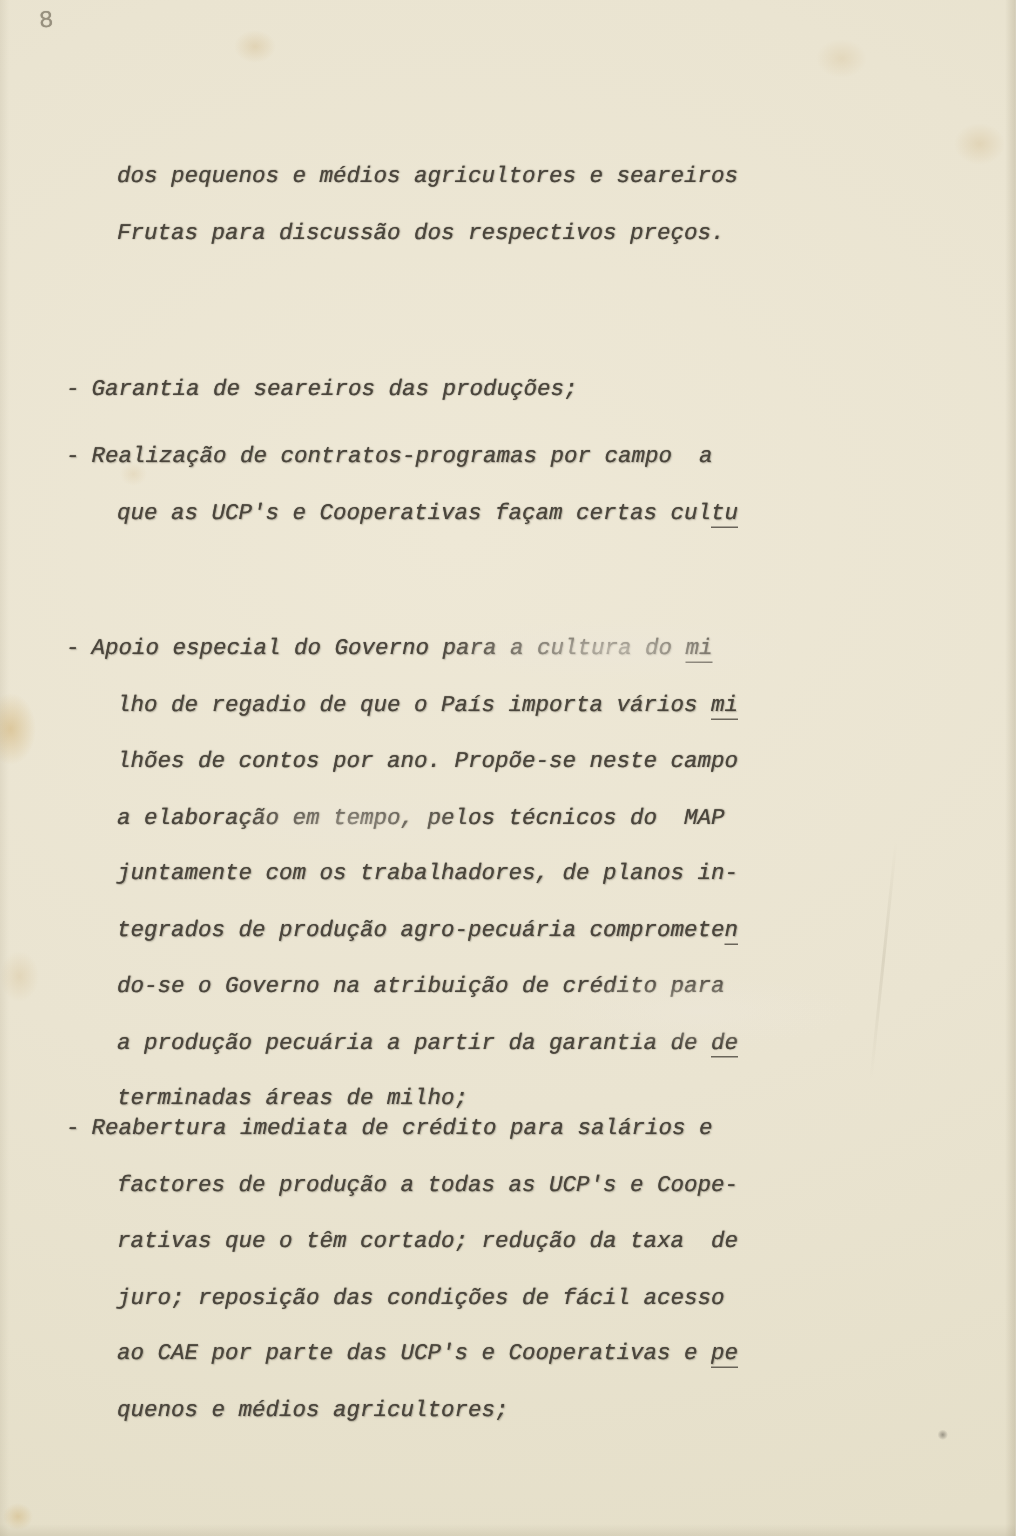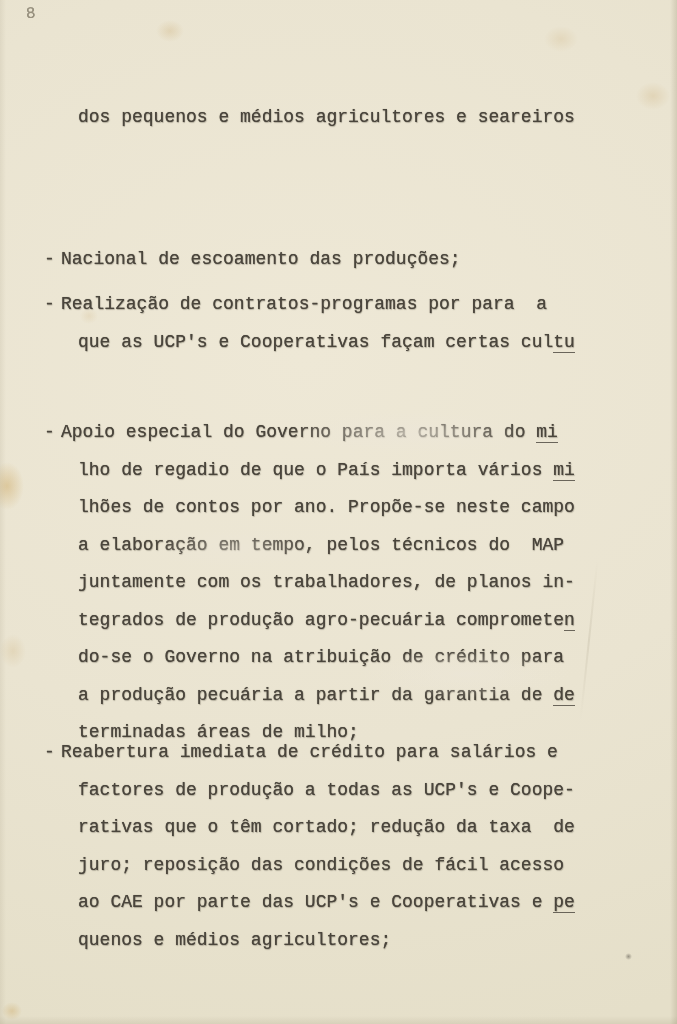--- a/index.html
+++ b/index.html
@@ -16,26 +16,27 @@
     font-family:"Liberation Mono","DejaVu Sans Mono",monospace;
   }
   .page-number{
     position:absolute;left:26px;top:5px;
     font-size:16px;color:#97907e;
     text-shadow:0 0 0.6px rgba(140,132,115,0.8);
     transform:rotate(-4deg);
   }
   .tblock{
     position:absolute;
-    font-size:18px;
+    font-size:15px;
     line-height:37.5px;
     color:#4a453c;
     letter-spacing:0px;
     text-shadow:0 0 0.7px rgba(74,69,60,0.85), 0.6px 0.5px 1px rgba(90,84,70,0.35);
     white-space:pre;
+    font-style:italic;
   }
   .tline{white-space:pre;}
   .tline u{text-decoration:none;border-bottom:1.5px solid rgba(74,69,60,0.8);padding-bottom:0;}
   .intro{left:78px;top:99px;}
   .bullet{left:44px;}
   .bullet .dash{position:absolute;left:0;top:0;}
   .bullet .blines{margin-left:34px;}
   .bullet .blines .tline.first{margin-left:-17px;}
   .b1{top:241px;}
   .b2{top:286px;}
@@ -55,24 +56,24 @@
   .f2{left:360px;top:650px;width:210px;height:48px;background:radial-gradient(closest-side,rgba(236,230,216,0.62),rgba(236,230,216,0));}
   .f3{left:150px;top:528px;width:170px;height:40px;background:radial-gradient(closest-side,rgba(236,230,216,0.40),rgba(236,230,216,0));}
   .crease{position:absolute;left:588px;top:560px;width:2px;height:160px;background:linear-gradient(to bottom,rgba(150,140,115,0),rgba(150,140,115,0.18),rgba(150,140,115,0));transform:rotate(6deg);pointer-events:none;}
 </style>
 </head>
 <body>
 
 <div class="paper">
   <div class="page-number">8</div>
 
-  <div class="tblock intro"><div class="tline">dos pequenos e médios agricultores e seareiros</div></div>
+  <div class="tblock intro"><div class="tline">dos pequenos e médios agricultores e seareiros</div><div class="tline">Frutas para discussão dos respectivos preços.</div></div>
 
-  <div class="tblock bullet b1"><span class="dash">-</span><div class="blines"><div class="tline first">Nacional de escoamento das produções;</div></div></div>
-  <div class="tblock bullet b2"><span class="dash">-</span><div class="blines"><div class="tline first">Realização de contratos-programas por para  a</div><div class="tline">que as UCP's e Cooperativas façam certas cul<u>tu</u></div></div></div>
+  <div class="tblock bullet b1"><span class="dash">-</span><div class="blines"><div class="tline first">Garantia de seareiros das produções;</div></div></div>
+  <div class="tblock bullet b2"><span class="dash">-</span><div class="blines"><div class="tline first">Realização de contratos-programas por campo  a</div><div class="tline">que as UCP's e Cooperativas façam certas cul<u>tu</u></div></div></div>
   <div class="tblock bullet b3"><span class="dash">-</span><div class="blines"><div class="tline first">Apoio especial do Governo para a cultura do <u>mi</u></div><div class="tline">lho de regadio de que o País importa vários <u>mi</u></div><div class="tline">lhões de contos por ano. Propõe-se neste campo</div><div class="tline">a elaboração em tempo, pelos técnicos do  MAP</div><div class="tline">juntamente com os trabalhadores, de planos in-</div><div class="tline">tegrados de produção agro-pecuária compromete<u>n</u></div><div class="tline">do-se o Governo na atribuição de crédito para</div><div class="tline">a produção pecuária a partir da garantia de <u>de</u></div><div class="tline">terminadas áreas de milho;</div></div></div>
   <div class="tblock bullet b4"><span class="dash">-</span><div class="blines"><div class="tline first">Reabertura imediata de crédito para salários e</div><div class="tline">factores de produção a todas as UCP's e Coope-</div><div class="tline">rativas que o têm cortado; redução da taxa  de</div><div class="tline">juro; reposição das condições de fácil acesso</div><div class="tline">ao CAE por parte das UCP's e Cooperativas e <u>pe</u></div><div class="tline">quenos e médios agricultores;</div></div></div>
 
   <div class="fade f1"></div>
   <div class="fade f2"></div>
   <div class="fade f3"></div>
 
   <div class="stain st-y1"></div>
   <div class="stain st-y2"></div>
   <div class="stain st-y3"></div>

